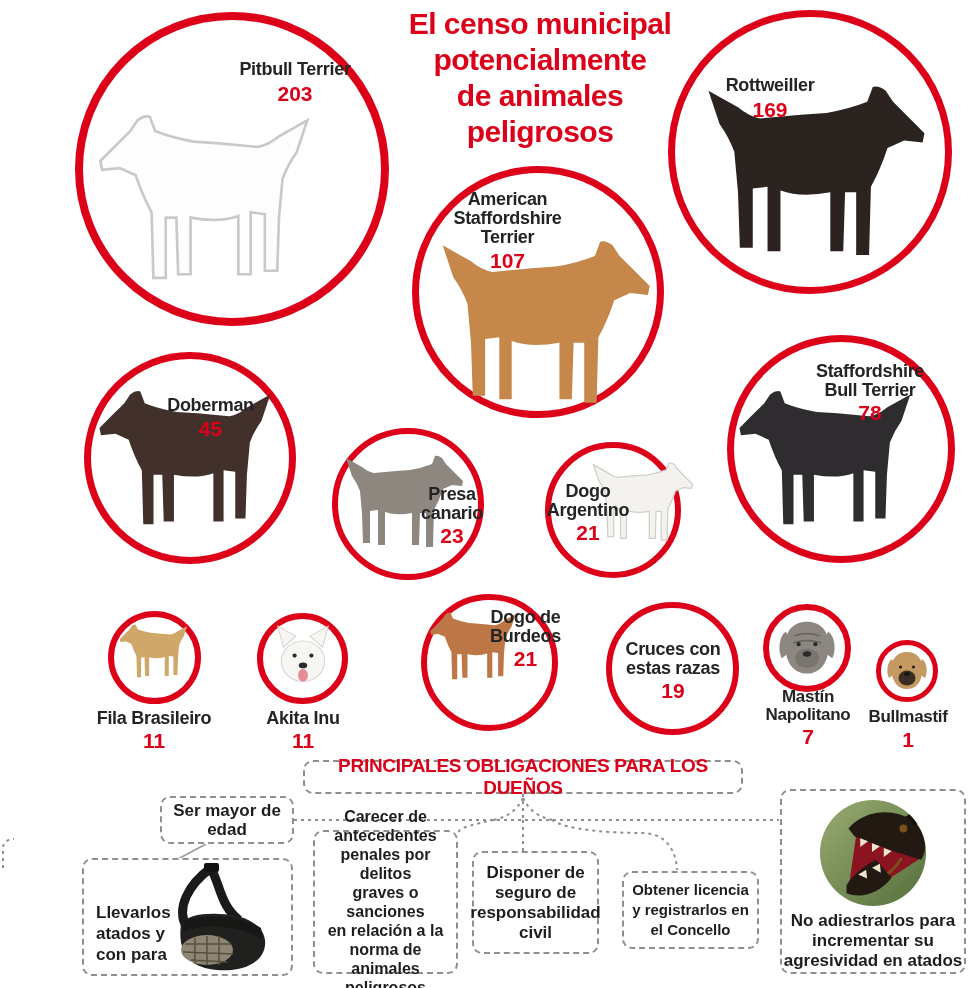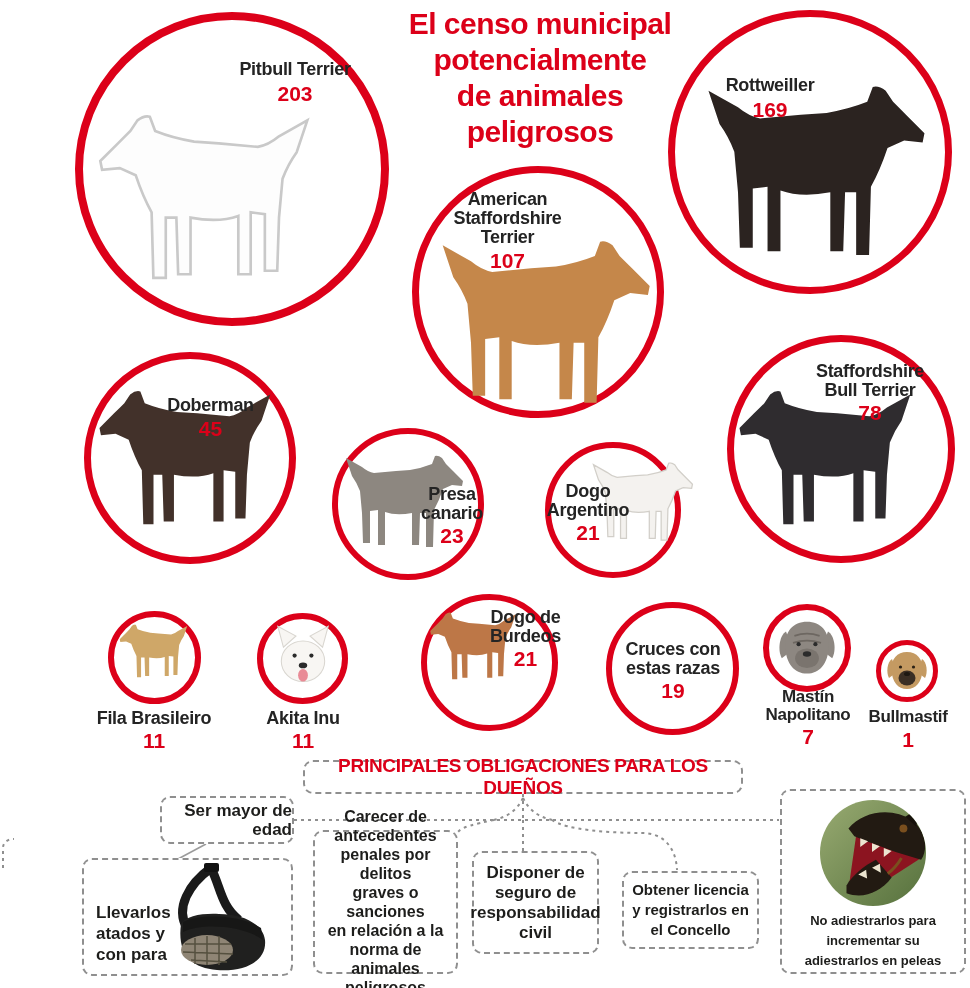--- a/index.html
+++ b/index.html
@@ -61,26 +61,26 @@
   .l-cruces  {left:618px;top:640px;width:110px;}  .k-cruces  {left:618px;top:679px;width:110px;}
   .l-mastin  {left:752px;top:688px;width:112px;}  .k-mastin  {left:752px;top:725px;width:112px;}
   .l-bullmastif{left:856px;top:708px;width:104px;} .k-bullmastif{left:856px;top:728px;width:104px;}
 
   
   .obox{position:absolute;border:2px dashed var(--dash);border-radius:10px;box-sizing:border-box;
         display:flex;flex-direction:column;align-items:center;justify-content:center;
         text-align:center;color:#1d1d1b;font-weight:bold;background:#fff;}
   .o-header{left:303px;top:760px;width:440px;height:34px;color:var(--red);
             font-size:19px;letter-spacing:-0.3px;}
-  .o-ser    {left:160px;top:796px;width:134px;height:48px;font-size:17px;line-height:19px;align-items:flex-end;}
+  .o-ser    {left:160px;top:796px;width:134px;height:48px;font-size:17px;line-height:19px;}
   .o-llevar {left:82px; top:858px;width:211px;height:118px;}
   .o-carecer{left:313px;top:830px;width:145px;height:144px;font-size:16px;line-height:19px;}
   .o-disponer{left:472px;top:851px;width:127px;height:103px;font-size:17px;line-height:20px;}
   .o-obtener{left:622px;top:871px;width:137px;height:78px;font-size:15px;line-height:20px;}
-  .o-noad   {left:780px;top:789px;width:186px;height:185px;font-size:13px;line-height:20px;
+  .o-noad   {left:780px;top:789px;width:186px;height:185px;font-size:17px;line-height:20px;
              justify-content:flex-start;padding-top:8px;}
   .llevar-text{position:absolute;left:12px;top:42px;text-align:left;font-size:17px;line-height:21px;
                font-weight:bold;color:#1d1d1b;}
   .muzzle-svg{position:absolute;right:2px;top:2px;width:142px;height:112px;}
   .noad-img{width:108px;height:108px;margin-bottom:4px;}
 
   
   .connectors{position:absolute;left:0;top:0;width:970px;height:988px;pointer-events:none;}
   .defs-holder{position:absolute;width:0;height:0;overflow:hidden;}
 </style>
@@ -337,16 +337,16 @@
         <path d="M28,96 C44,102 62,96 74,80 L58,62 C46,68 34,78 28,88 Z" fill="#221a12"></path>
         <path d="M88,18 L103,8 L99,28 Z" fill="#17110b"></path>
         <path d="M42,40 l8,3 -8,6 z M54,45 l8,3 -8,6 z M66,50 l8,3 -8,6 z" fill="#ece5d0"></path>
         <path d="M62,66 l-8,4 9,5 z M48,72 l-8,5 9,4 z" fill="#ece5d0"></path>
         <circle cx="86" cy="30" r="4" fill="#7a4f1e"></circle>
         <path d="M70,76 Q78,70 84,60" stroke="#7a4f1e" stroke-width="3" fill="none"></path>
       </g>
     </svg>
     <div>No adiestrarlos para</div>
     <div>incrementar su</div>
-    <div>adiestrarlos en peleas</div>
+    <div>agresividad en atados</div>
   </div>
 
 </div>
 
 </body></html>

